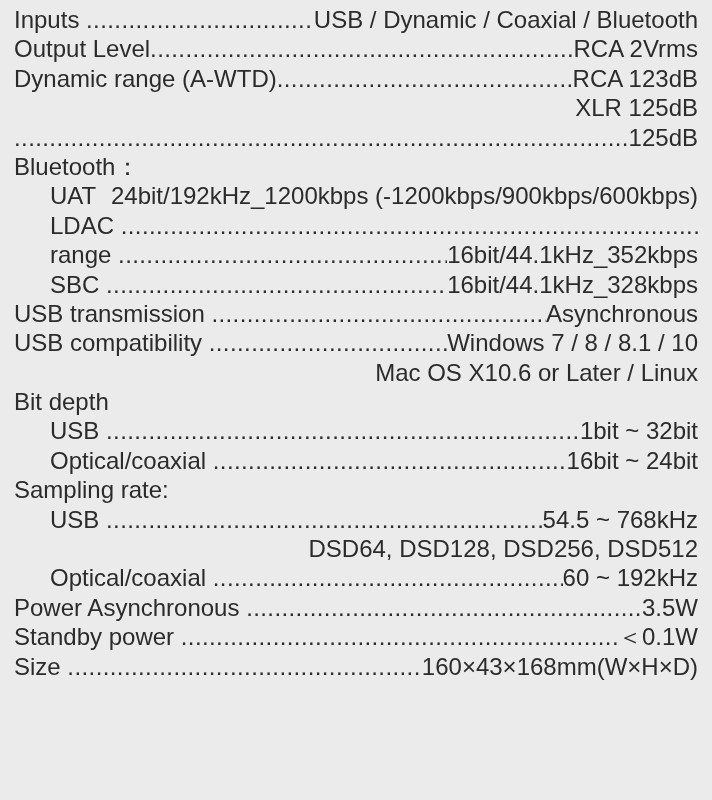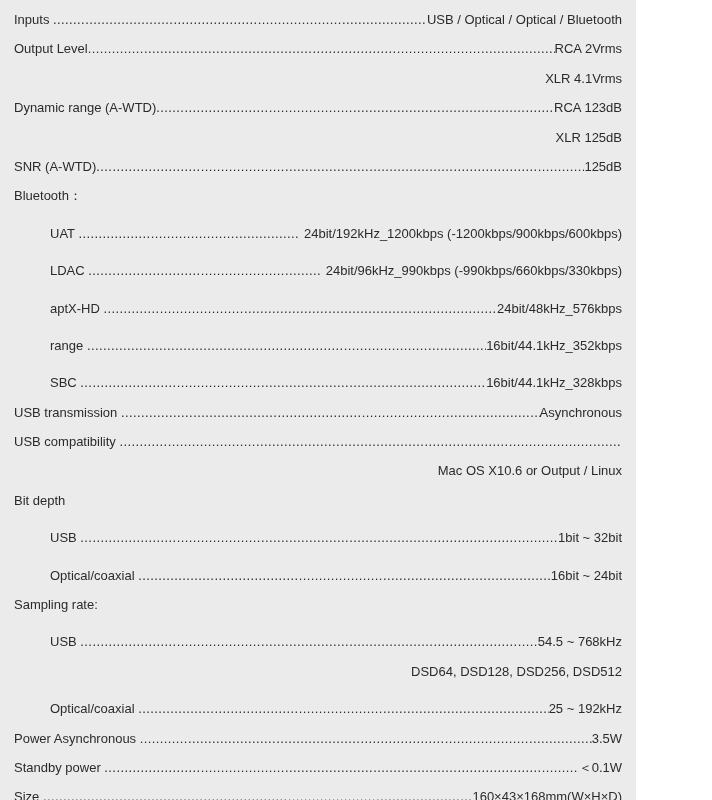--- a/index.html
+++ b/index.html
@@ -1,39 +1,38 @@
 <!DOCTYPE html>
 <html style="--bg: #ebebeb; --fg: #2b2b2b;"><head>
 <meta charset="utf-8">
 <style>
   html, body {
     margin: 0;
     padding: 0;
   }
   .spec-sheet {
     box-sizing: border-box;
-    width: 636px;
+    width: 712px;
     height: 800px;
     background: var(--bg, #ebebeb);
     color: var(--fg, #2b2b2b);
     font-family: "Liberation Sans", "DejaVu Sans", sans-serif;
-    font-size: 13px;
+    font-size: 24px;
     padding: 5px 14px 18px 14px;
     overflow: hidden;
   }
   .row {
     display: flex;
     align-items: baseline;
     height: 29.4px;
     line-height: 29.4px;
     white-space: nowrap;
   }
   .row.indent {
     padding-left: 36px;
-    margin-top: 8px;
   }
   .row.cont {
     justify-content: flex-end;
   }
   .label, .value {
     white-space: pre;
     flex: 0 0 auto;
   }
   .dots {
     flex: 1 1 auto;
@@ -46,82 +45,73 @@
     letter-spacing: 0.4px;
   }
 </style>
 </head>
 <body>
 
 <div class="spec-sheet" id="spec-list">
     <div class="row">
       <span class="label">Inputs </span>
       <span class="dots"></span>
-      <span class="value">USB / Optical / Optical / Bluetooth</span>
+      <span class="value">USB / Dynamic / Coaxial / Bluetooth</span>
     </div>
     <div class="row">
       <span class="label">Output Level</span>
       <span class="dots"></span>
       <span class="value">RCA 2Vrms</span>
-    </div>
-    <div class="row cont">
-      <span class="value">XLR 4.1Vrms</span>
     </div>
     <div class="row">
       <span class="label">Dynamic range (A-WTD)</span>
       <span class="dots"></span>
       <span class="value">RCA 123dB</span>
     </div>
     <div class="row cont">
       <span class="value">XLR 125dB</span>
     </div>
     <div class="row">
-      <span class="label">SNR (A-WTD)</span>
       <span class="dots"></span>
       <span class="value">125dB</span>
     </div>
     <div class="row">
       <span class="label">Bluetooth：</span>
     </div>
     <div class="row indent">
       <span class="label">UAT </span>
       <span class="dots"></span>
       <span class="value"> 24bit/192kHz_1200kbps (-1200kbps/900kbps/600kbps)</span>
     </div>
     <div class="row indent">
       <span class="label">LDAC </span>
       <span class="dots"></span>
-      <span class="value"> 24bit/96kHz_990kbps (-990kbps/660kbps/330kbps)</span>
-    </div>
-    <div class="row indent">
-      <span class="label">aptX-HD </span>
-      <span class="dots"></span>
-      <span class="value">24bit/48kHz_576kbps</span>
     </div>
     <div class="row indent">
       <span class="label">range </span>
       <span class="dots"></span>
       <span class="value">16bit/44.1kHz_352kbps</span>
     </div>
     <div class="row indent">
       <span class="label">SBC </span>
       <span class="dots"></span>
       <span class="value">16bit/44.1kHz_328kbps</span>
     </div>
     <div class="row">
       <span class="label">USB transmission </span>
       <span class="dots"></span>
       <span class="value">Asynchronous</span>
     </div>
     <div class="row">
       <span class="label">USB compatibility </span>
       <span class="dots"></span>
+      <span class="value">Windows 7 / 8 / 8.1 / 10</span>
     </div>
     <div class="row cont">
-      <span class="value">Mac OS X10.6 or Output / Linux</span>
+      <span class="value">Mac OS X10.6 or Later / Linux</span>
     </div>
     <div class="row">
       <span class="label">Bit depth</span>
     </div>
     <div class="row indent">
       <span class="label">USB </span>
       <span class="dots"></span>
       <span class="value">1bit ~ 32bit</span>
     </div>
     <div class="row indent">
@@ -136,21 +126,21 @@
       <span class="label">USB </span>
       <span class="dots"></span>
       <span class="value">54.5 ~ 768kHz</span>
     </div>
     <div class="row cont">
       <span class="value">DSD64, DSD128, DSD256, DSD512</span>
     </div>
     <div class="row indent">
       <span class="label">Optical/coaxial </span>
       <span class="dots"></span>
-      <span class="value">25 ~ 192kHz</span>
+      <span class="value">60 ~ 192kHz</span>
     </div>
     <div class="row">
       <span class="label">Power Asynchronous </span>
       <span class="dots"></span>
       <span class="value">3.5W</span>
     </div>
     <div class="row">
       <span class="label">Standby power </span>
       <span class="dots"></span>
       <span class="value">＜0.1W</span>

